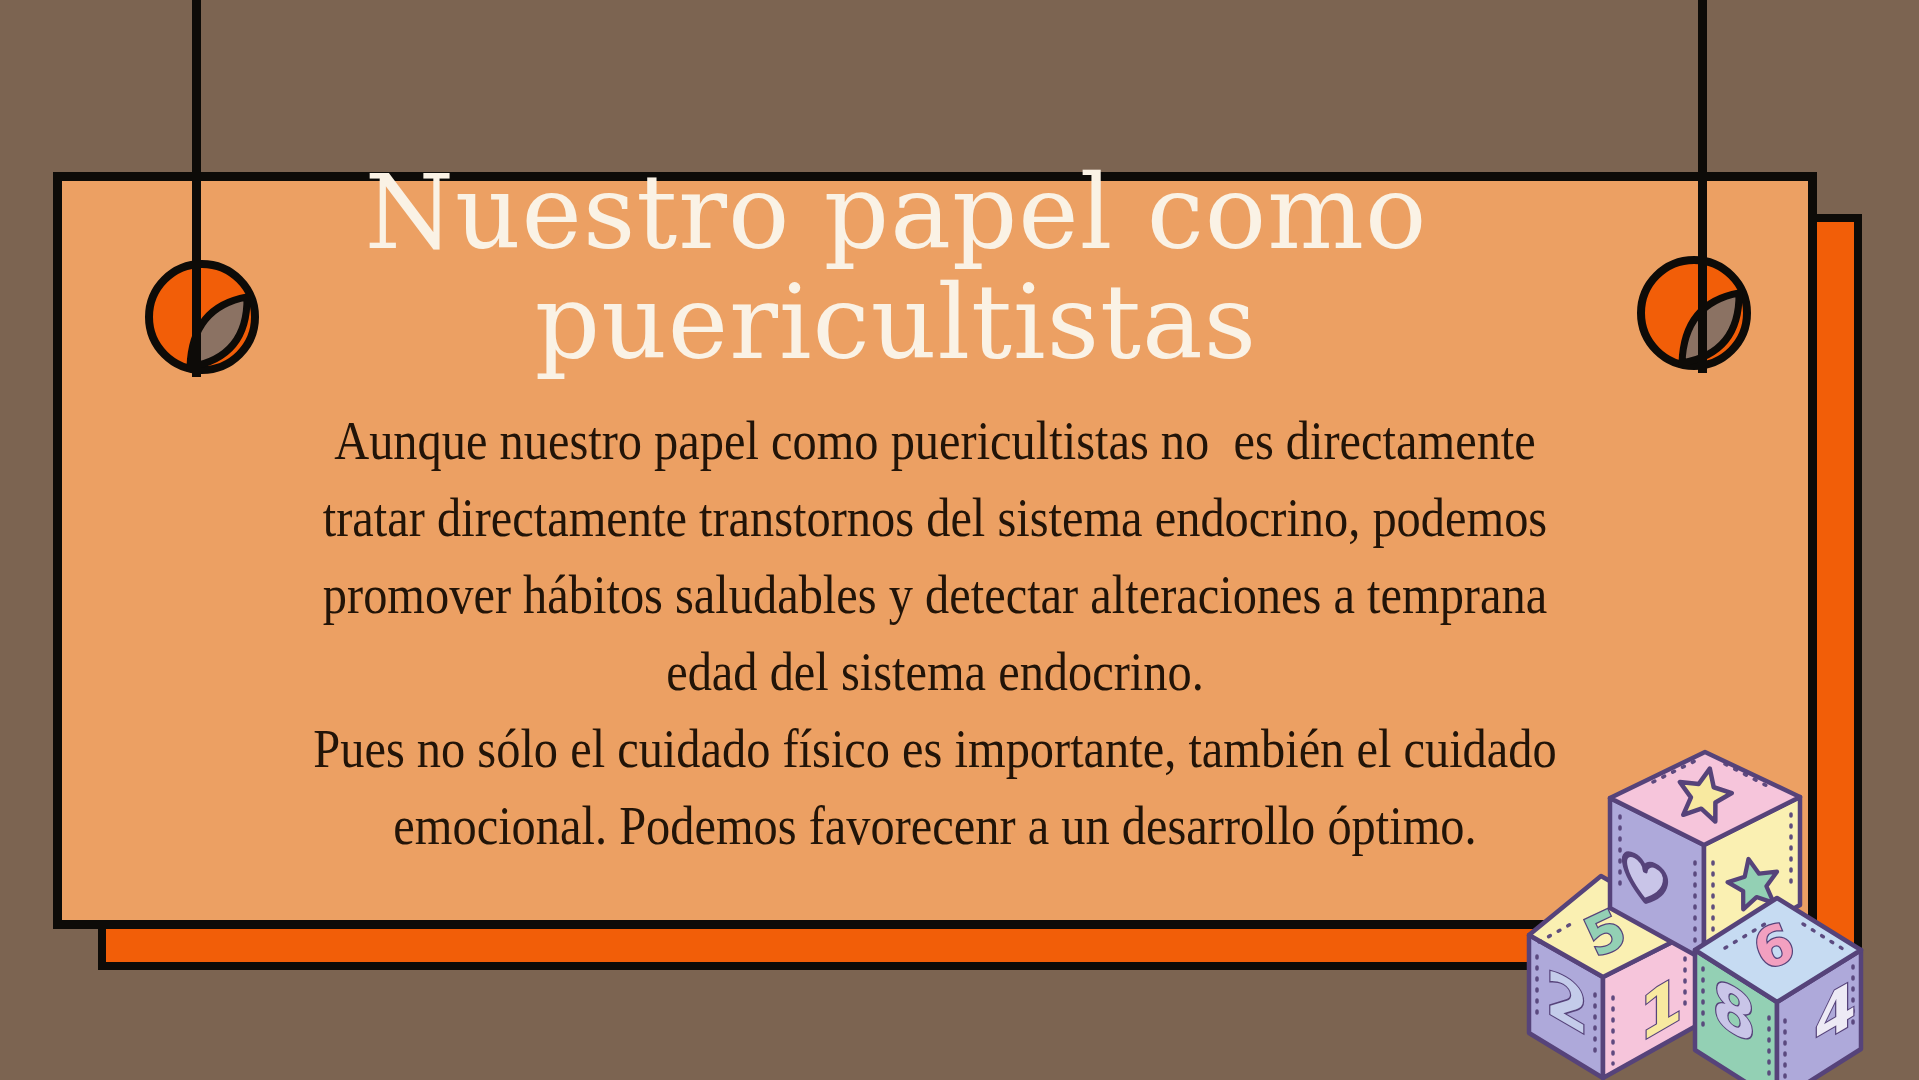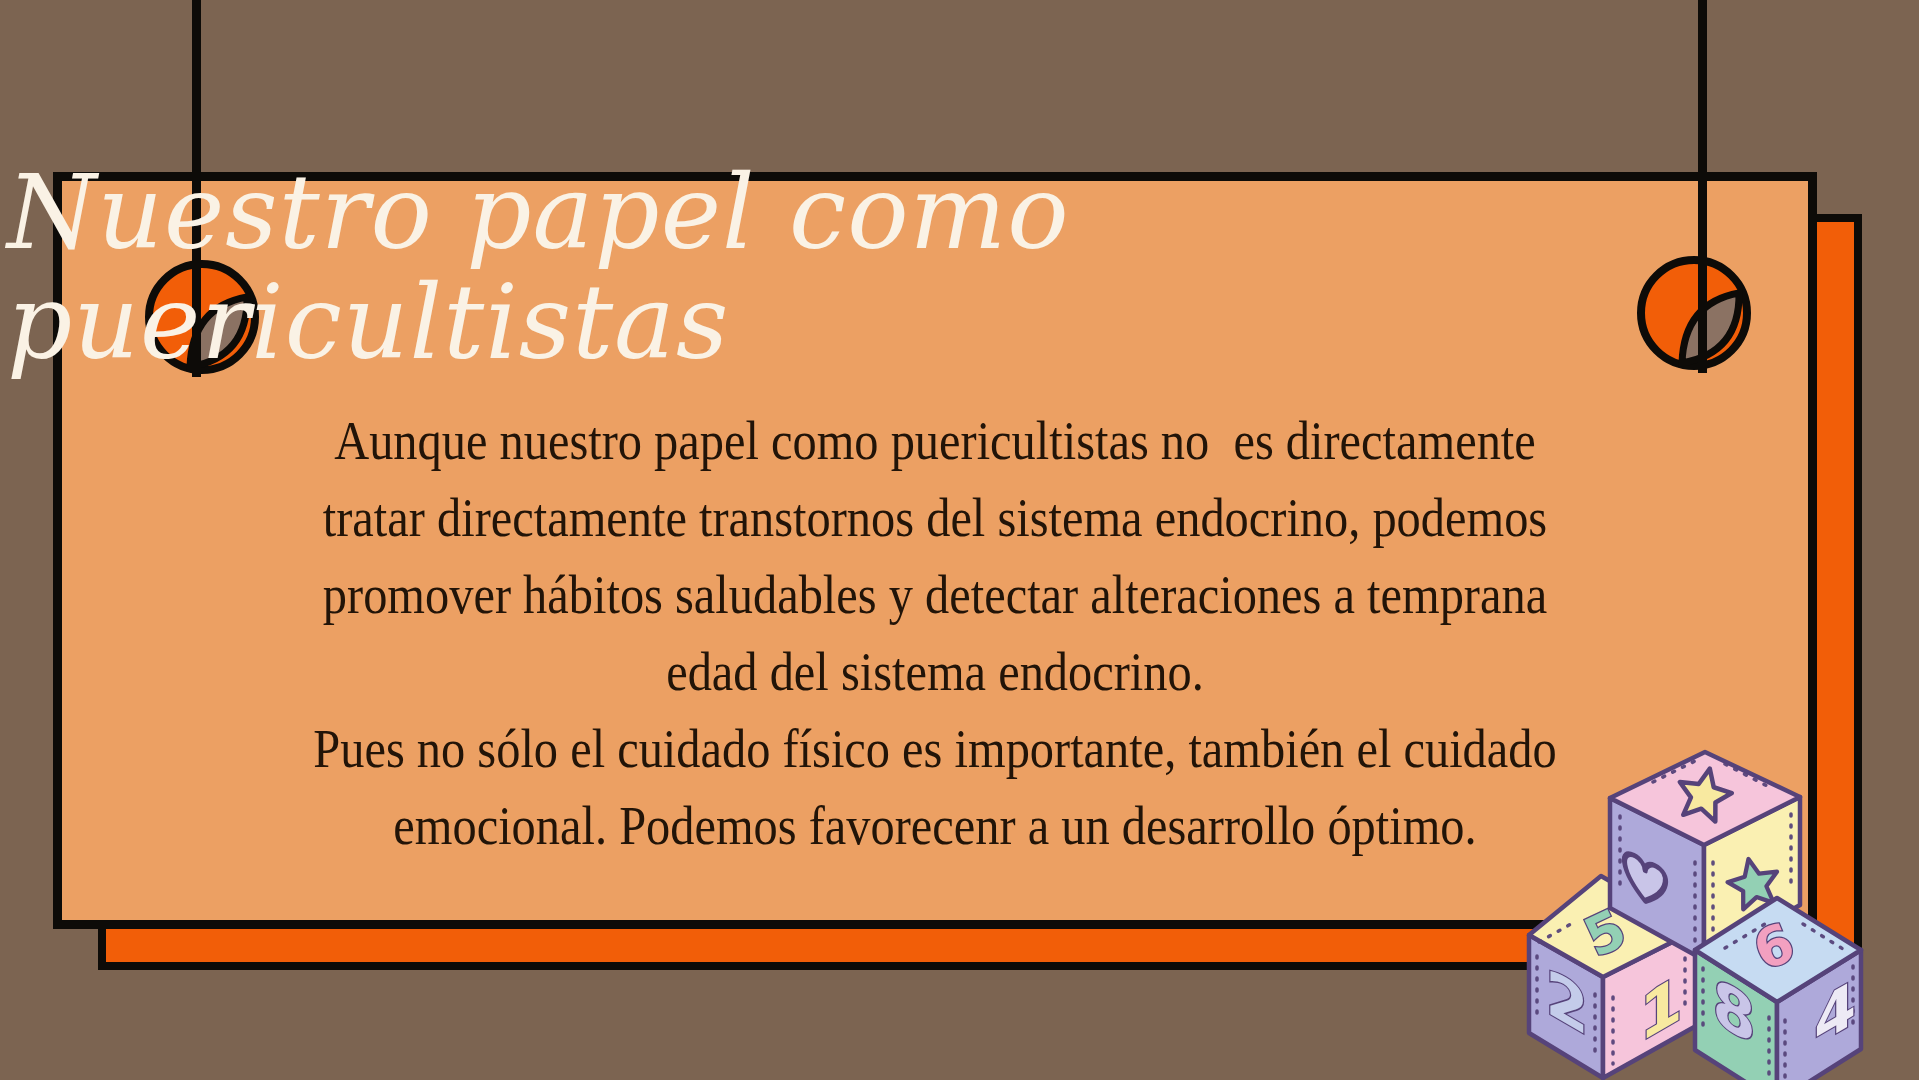--- a/index.html
+++ b/index.html
@@ -25,23 +25,23 @@
   .pin { position: absolute; width: 124px; height: 124px; z-index: 3; }
   .pin-left  { left: 140px; top: 255px; }
   .pin-right { left: 1632px; top: 251px; }
   .rope {
     position: absolute; top: 0; width: 9px;
     background: var(--ink, #0D0B08); z-index: 4;
   }
   .rope-left  { left: 192px;  height: 377px; }
   .rope-right { left: 1698px; height: 373px; }
   .slide-title {
-    position: absolute; left: 7px; top: 158px; width: 1764px;
-    z-index: 5;
-    font-family: "DejaVu Serif", serif; font-style: italic;
+    position: absolute; left: 14px; top: 158px; width: 1764px;
+    text-align: center; z-index: 5;
+    font-family: "DejaVu Serif", serif; 
     font-size: 102px; line-height: 110px; letter-spacing: 1px;
     color: var(--title-text, #FAF2E5);
   }
   .body-text {
     position: absolute; left: 53px; top: 402px; width: 1764px;
     text-align: center; z-index: 5;
     font-family: "Liberation Serif", "DejaVu Serif", serif;
     font-size: 55px; line-height: 77px;
     color: var(--body-text, #221408);
     transform: scaleX(0.88); transform-origin: 50% 0;

